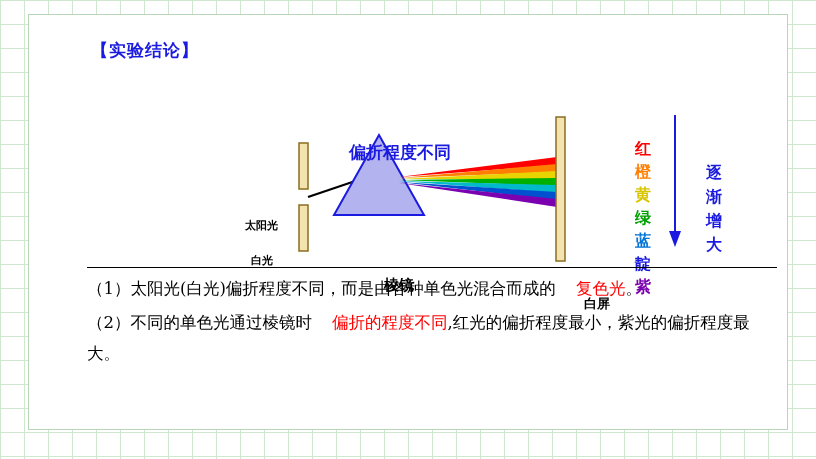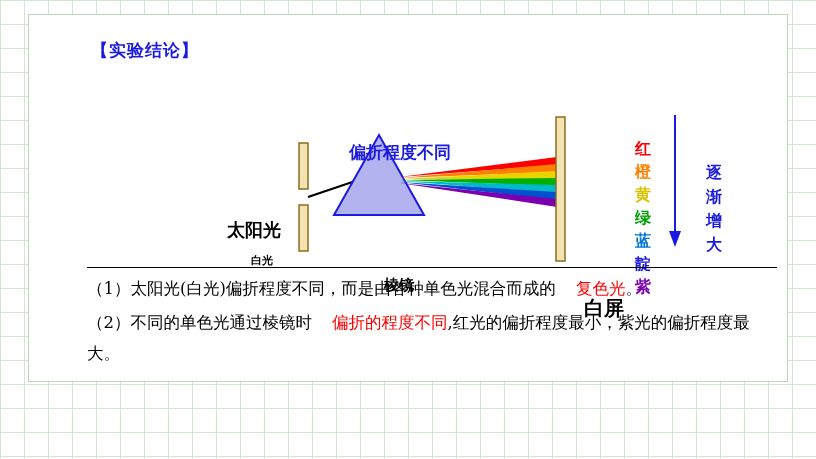--- a/index.html
+++ b/index.html
@@ -20,21 +20,21 @@
     background:
       repeating-linear-gradient(to right, #cfe6cf 0px, #cfe6cf 1px, transparent 1px, transparent 24px),
       repeating-linear-gradient(to bottom, #cfe6cf 0px, #cfe6cf 1px, transparent 1px, transparent 24px),
       #ffffff;
   }
   #card {
     position: absolute;
     left: 28px;
     top: 14px;
     width: 760px;
-    height: 368px;
+    height: 416px;
     background: #ffffff;
     border: 1px solid #b9d6b9;
     box-sizing: border-box;
   }
   .title {
     position: absolute;
     left: 62px;
     top: 24px;
     font-family: "DejaVu Sans", sans-serif;
     font-size: 17px;
@@ -62,39 +62,39 @@
     top: 50px;
     width: 700px;
     height: 200px;
   }
   #deflect-label {
     left: 280px;
     top: 76px;
     font-size: 17px;
   }
   #sunlight-label {
-    left: 158px;
+    left: 176px;
     top: 153px;
-    font-size: 18px;
+    font-size: 11px;
   }
   #whitelight-label {
     left: 182px;
     top: 188px;
     font-size: 11px;
   }
   #prism-label {
     left: 303px;
     top: 211px;
     font-size: 15px;
     margin-left: 12px;
   }
   #screen-label {
     left: 515px;
     top: 230px;
-    font-size: 20px;
+    font-size: 13px;
   }
   #colors-col {
     position: absolute;
     left: 563px;
     top: 72px;
     width: 22px;
     text-align: center;
     font-family: "DejaVu Sans", sans-serif;
     font-size: 16px;
     font-weight: bold;

